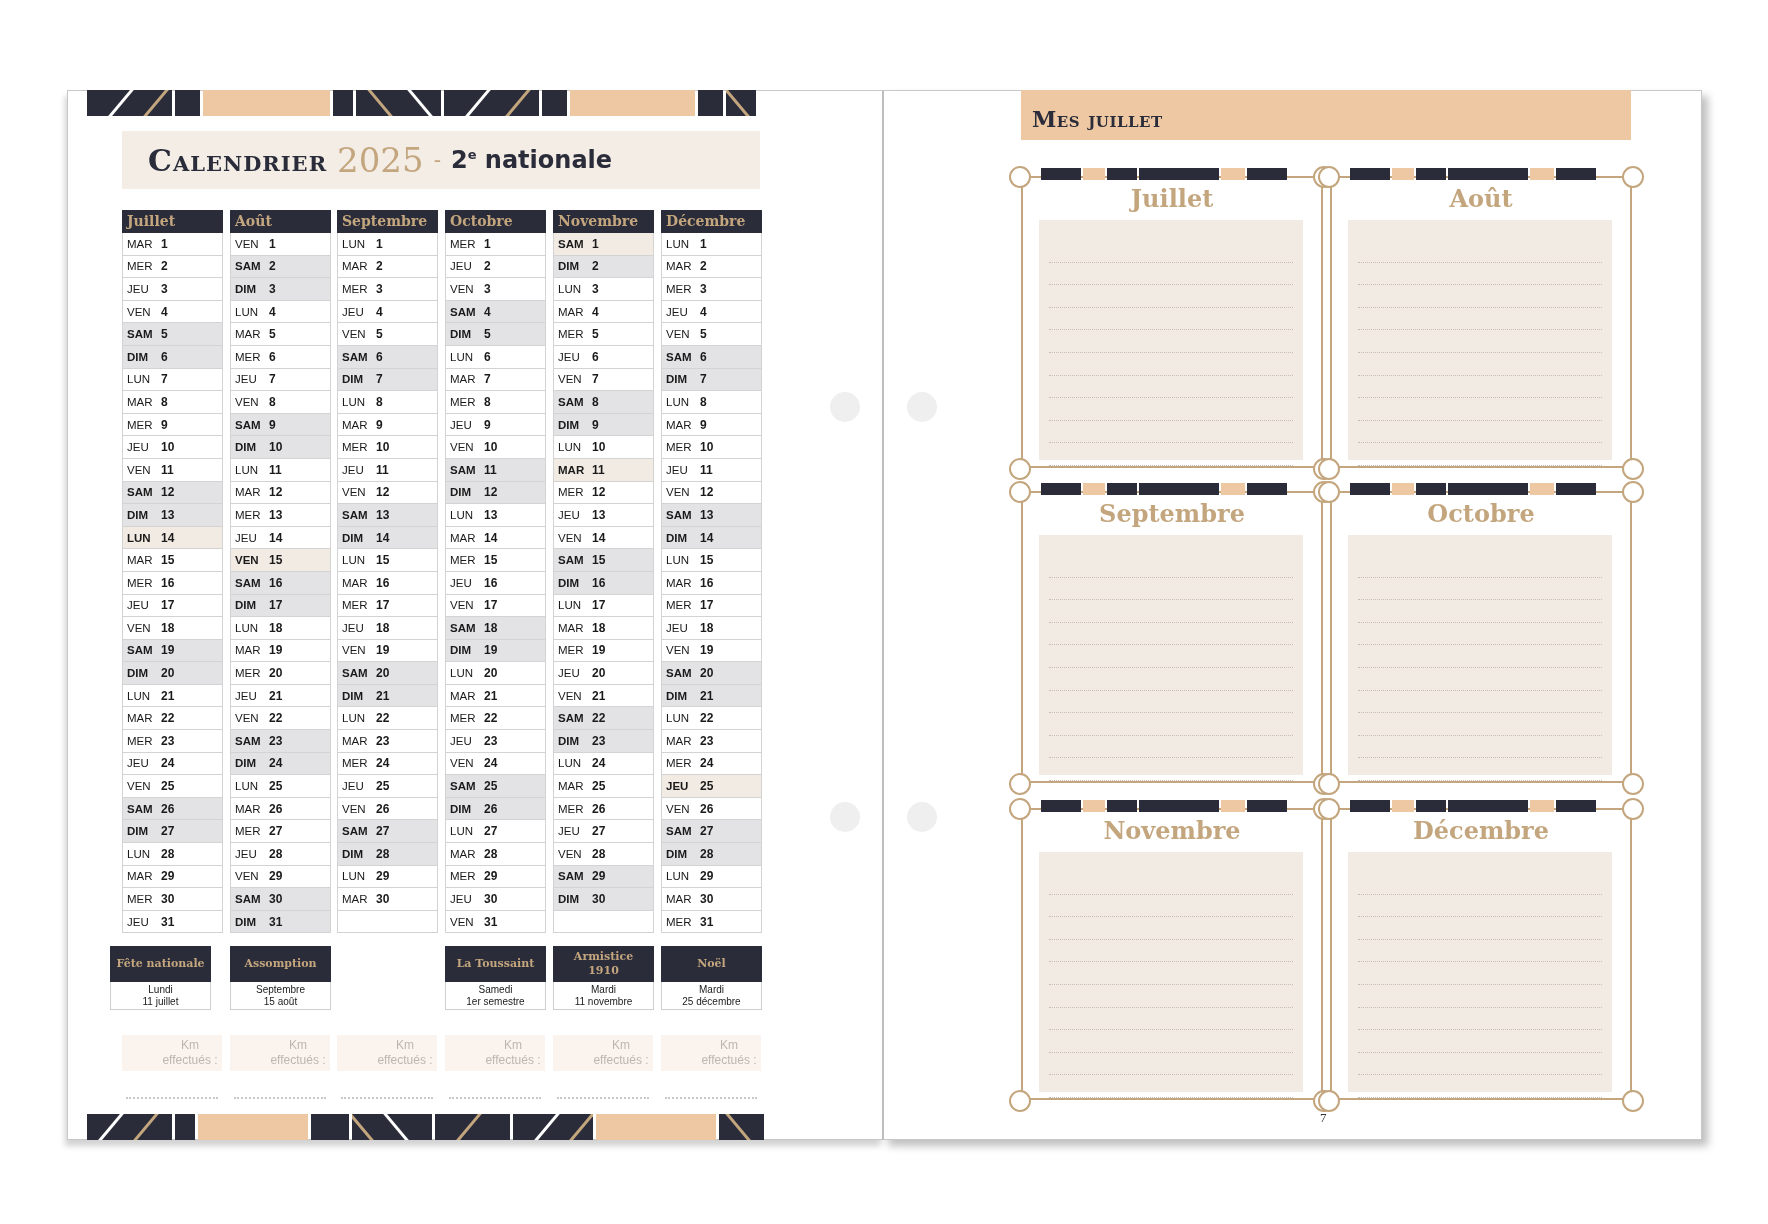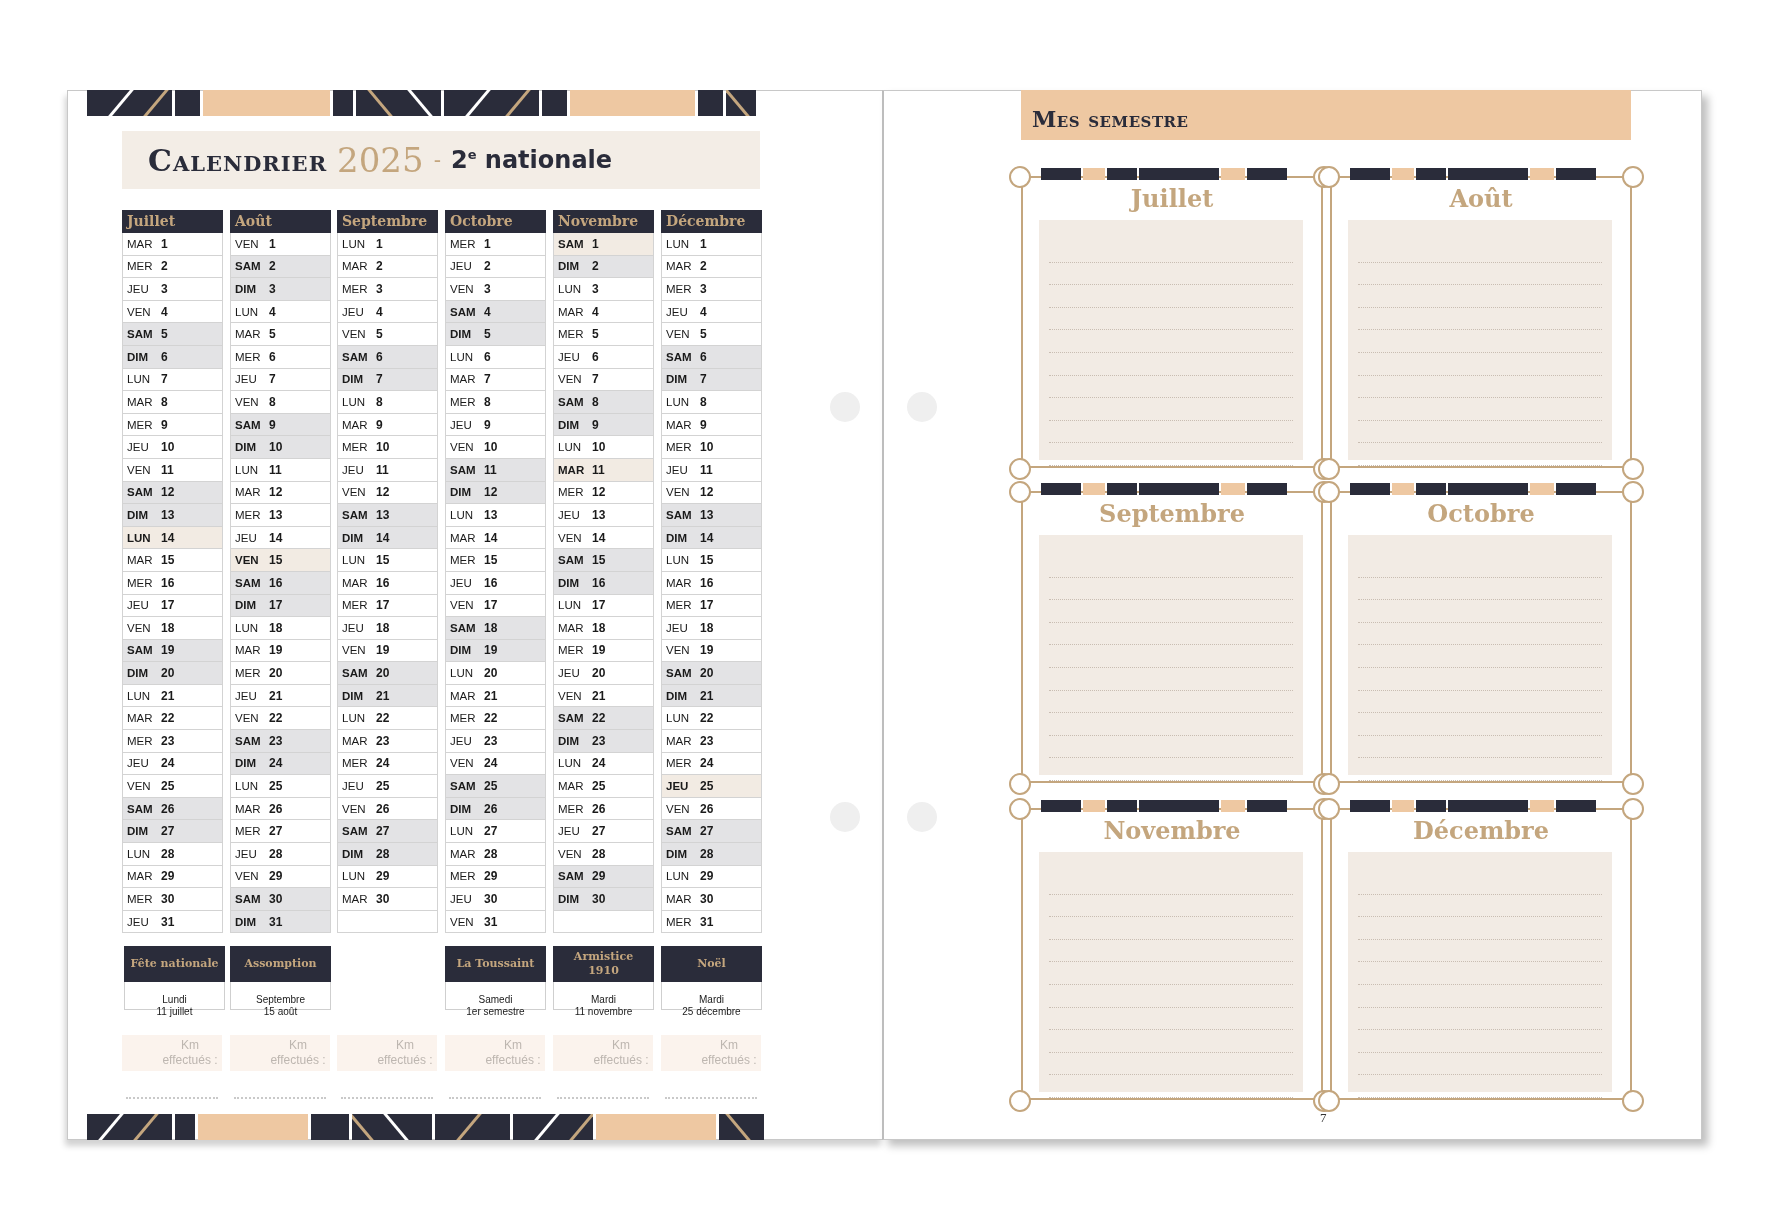--- a/index.html
+++ b/index.html
@@ -34,21 +34,21 @@
   .month-head { height: 23px; background: #2a2c3a; color: #c4a67e; font-family: "DejaVu Serif", serif; font-weight: bold; font-size: 14px; line-height: 23px; padding-left: 5px; white-space: nowrap; overflow: hidden; }
   .day-row { height: 22.6px; border: 1px solid #d3d3d3; border-top: none; display: flex; align-items: center; font-size: 11.5px; color: #1a1a1a; background: #ffffff; }
   .day-row.we { background: #e3e3e5; font-weight: bold; }
   .day-row.hol { background: #f2ebe3; font-weight: bold; }
   .day-row .dn { width: 38px; padding-left: 4px; }
   .day-row .dd { font-weight: bold; font-size: 12px; }
 
   
   .hol-box { position: absolute; top: 946px; width: 101px; }
   .hol-head { height: 36px; background: #2a2c3a; color: #c4a67e; font-family: "DejaVu Serif", serif; font-weight: bold; font-size: 11px; text-align: center; display: flex; align-items: center; justify-content: center; line-height: 14px; padding: 0 4px; }
-  .hol-body { height: 28px; border: 1px solid #cfcfcf; border-top: none; text-align: center; font-size: 10px; line-height: 12px; color: #1a1a1a; padding-top: 12px; }
+  .hol-body { height: 28px; border: 1px solid #cfcfcf; border-top: none; text-align: center; font-size: 10px; line-height: 12px; color: #1a1a1a; padding-top: 2px; }
 
   .km-box { position: absolute; top: 1035px; width: 100px; height: 36px; background: #fbf3ed; color: #bdb6b0; text-align: center; font-size: 12px; line-height: 15px; padding-top: 3px; padding-left: 36px; }
   .km-line { position: absolute; top: 1097px; width: 92px; border-top: 2px dotted #c9c9c9; }
 
   
   .proj-band { position: absolute; left: 1021px; top: 90px; width: 610px; height: 50px; background: #eec8a2; display: flex; align-items: flex-end; padding: 0 0 8px 11px; }
   .proj-title { font-family: "DejaVu Serif", serif; font-variant: small-caps; font-weight: bold; font-size: 22px; color: #2a2c3a; letter-spacing: 0.5px; }
 
   .card { position: absolute; width: 302px; height: 300px; }
   .card-frame { position: absolute; left: 0; top: 8px; width: 100%; height: calc(100% - 8px); border: 2px solid #c4a67e; border-radius: 4px; }
@@ -887,21 +887,21 @@
         <span class="dn">MAR</span>
         <span class="dd">30</span>
       </div>
       <div class="day-row">
         <span class="dn">MER</span>
         <span class="dd">31</span>
       </div>
     </div>
   </div>
 <div id="holidays">
-    <div class="hol-box" style="left: 124px;">
+    <div class="hol-box" style="left: 110px;">
       <div class="hol-head">Fête nationale</div>
     <div class="hol-body">
         <div>Lundi</div>
         <div>11 juillet</div>
       </div>
     </div>
     <div class="hol-box" style="left: 230px;">
       <div class="hol-head">Assomption</div>
     <div class="hol-body">
         <div>Septembre</div>
@@ -957,21 +957,21 @@
     </div>
     <div class="km-line" style="left: 557px;"></div>
     <div class="km-box" style="left: 661px;">
       <div>Km</div>
       <div>effectués :</div>
     </div>
     <div class="km-line" style="left: 665px;"></div>
   </div>
 
 <div class="proj-band">
-  <span class="proj-title">Mes semestre</span>
+  <span class="proj-title">Mes juillet</span>
 </div>
 <div id="cards">
     <div class="card" style="left: 1021px; top: 168px;">
     <div class="card-frame"></div>
     <div class="card-notch" style="left:-12px;top:-2px;"></div>
     <div class="card-notch" style="right:-12px;top:-2px;"></div>
     <div class="card-notch" style="left:-12px;bottom:-12px;"></div>
     <div class="card-notch" style="right:-12px;bottom:-12px;"></div>
     <div class="card-band">
       <div class="seg dark" style="width:40px"></div>

